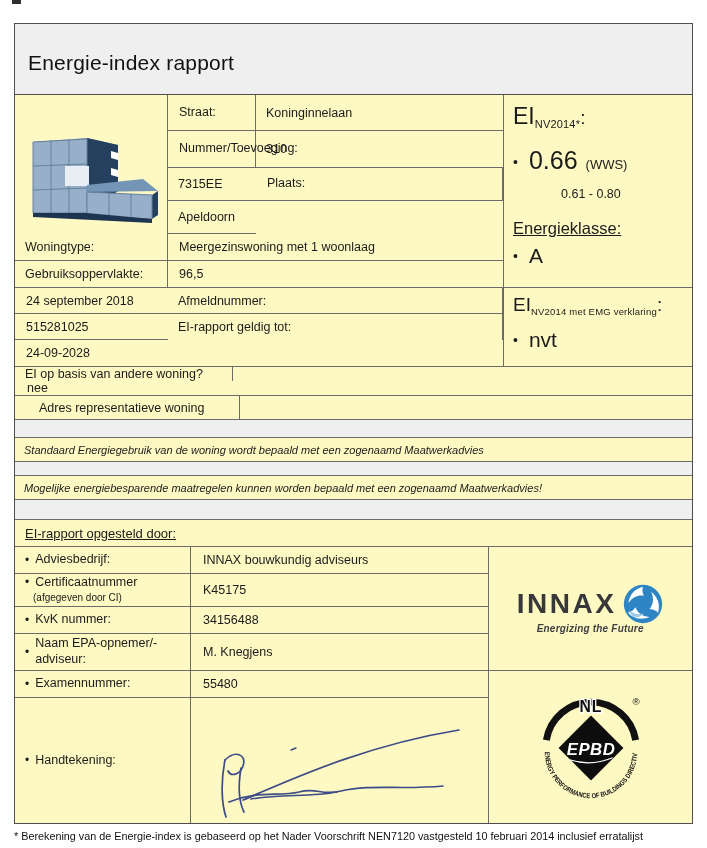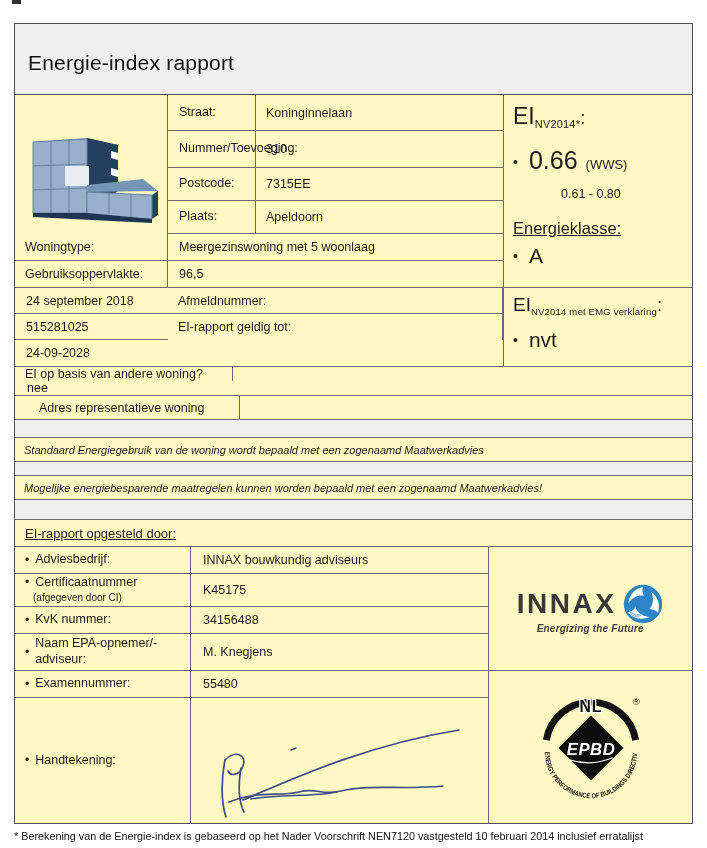--- a/index.html
+++ b/index.html
@@ -140,29 +140,28 @@
             <path d="M94,98 L94,122 M116,99 L116,123" stroke="#64819f" stroke-width="1" fill="none"></path>
 
             <polygon points="18,118 72,118 137,124 137,128 18,122" fill="#1d3550"></polygon>
           </svg>
         </div>
 
         <div class="lbl">Straat:</div>
         <div class="val">Koninginnelaan</div>
         <div class="lbl">Nummer/Toevoeging:</div>
         <div class="val">310</div>
-        <div class="lbl">Postcode:</div>
         <div class="val">7315EE</div>
         <div class="lbl" style="border-bottom-color:var(--line)">Plaats:</div>
         <div class="val">Apeldoorn</div>
       </div>
 
       <div class="info-grid">
         <div class="lbl bb r27">Woningtype:</div>
-        <div class="val bb r27">Meergezinswoning met 5 woonlaag</div>
+        <div class="val bb r27">Meergezinswoning met 1 woonlaag</div>
         <div class="lbl bb r27">Gebruiksoppervlakte:</div>
         <div class="val bb r27">96,5</div>
         <div class="val bb r26">24 september 2018</div>
         <div class="lbl bb r26">Afmeldnummer:</div>
         <div class="val bb r26">515281025</div>
         <div class="lbl r26">EI-rapport geldig tot:</div>
         <div class="val r26">24-09-2028</div>
       </div>
     </div>
 

